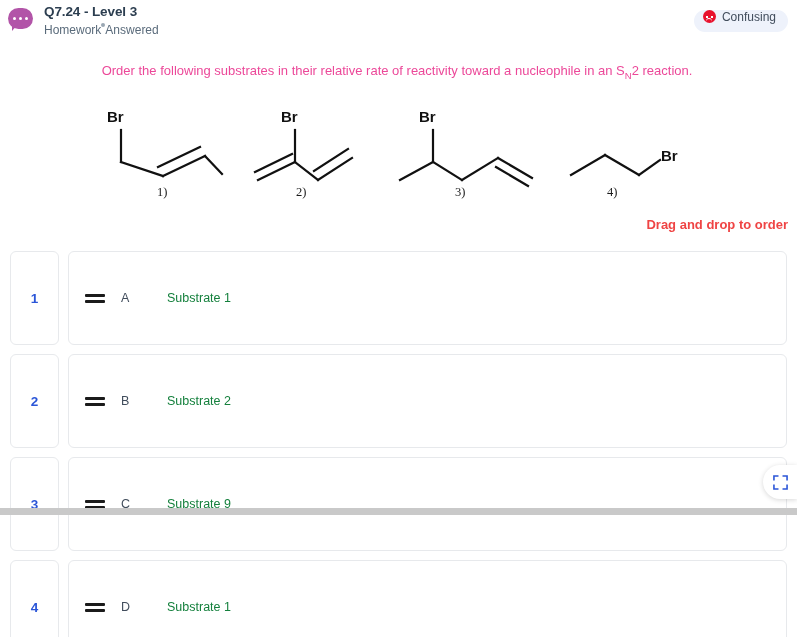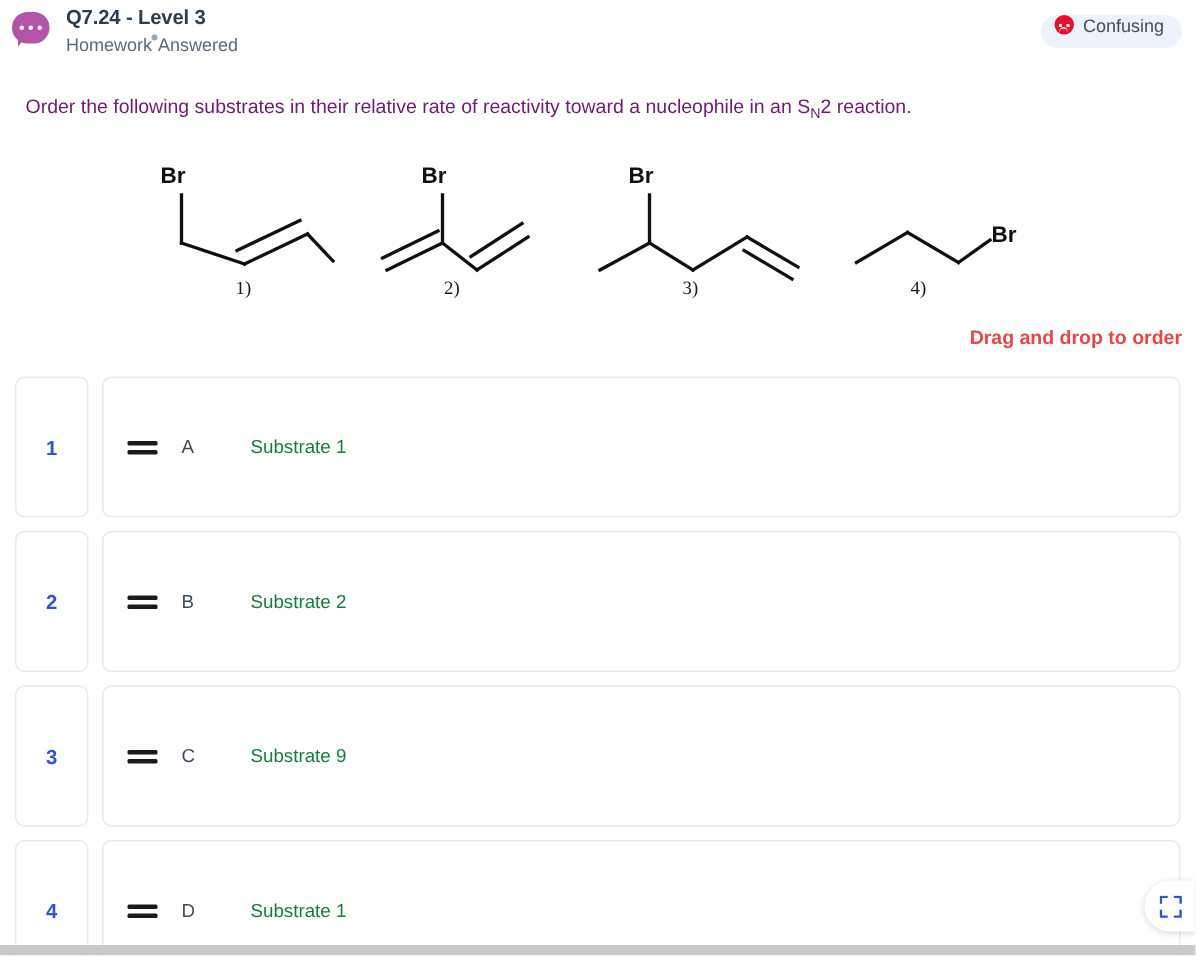--- a/index.html
+++ b/index.html
@@ -5,21 +5,21 @@
   * { box-sizing: border-box; }
   html, body {
     margin: 0; padding: 0;
     width: 797px; height: 637px;
     background: #ffffff;
     font-family: "Liberation Sans", sans-serif;
     overflow: hidden;
   }
   #page {
     position: relative;
-    width: 797px; height: 637px;
+    width: 797px; height: 515px;
     background: #ffffff;
   }
 
   
   .header {
     position: absolute;
     left: 0; top: 0;
     width: 797px; height: 46px;
   }
   .avatar {
@@ -115,22 +115,23 @@
     border-top: 1.5px solid #ffffff;
     border-radius: 50% / 100% 100% 0 0;
   }
 
   
   .question {
     position: absolute;
     left: 17px; top: 62px;
     width: 760px;
     font-size: 13px;
-    color: #701a75;
+    color: #ec4899;
     line-height: 18px;
+    text-align: center;
   }
   .question sub { font-size: 9.5px; }
 
   
   .structures {
     position: absolute;
     left: 0; top: 100px;
     width: 797px; height: 108px;
   }
   .struct-svg { display: block; }

